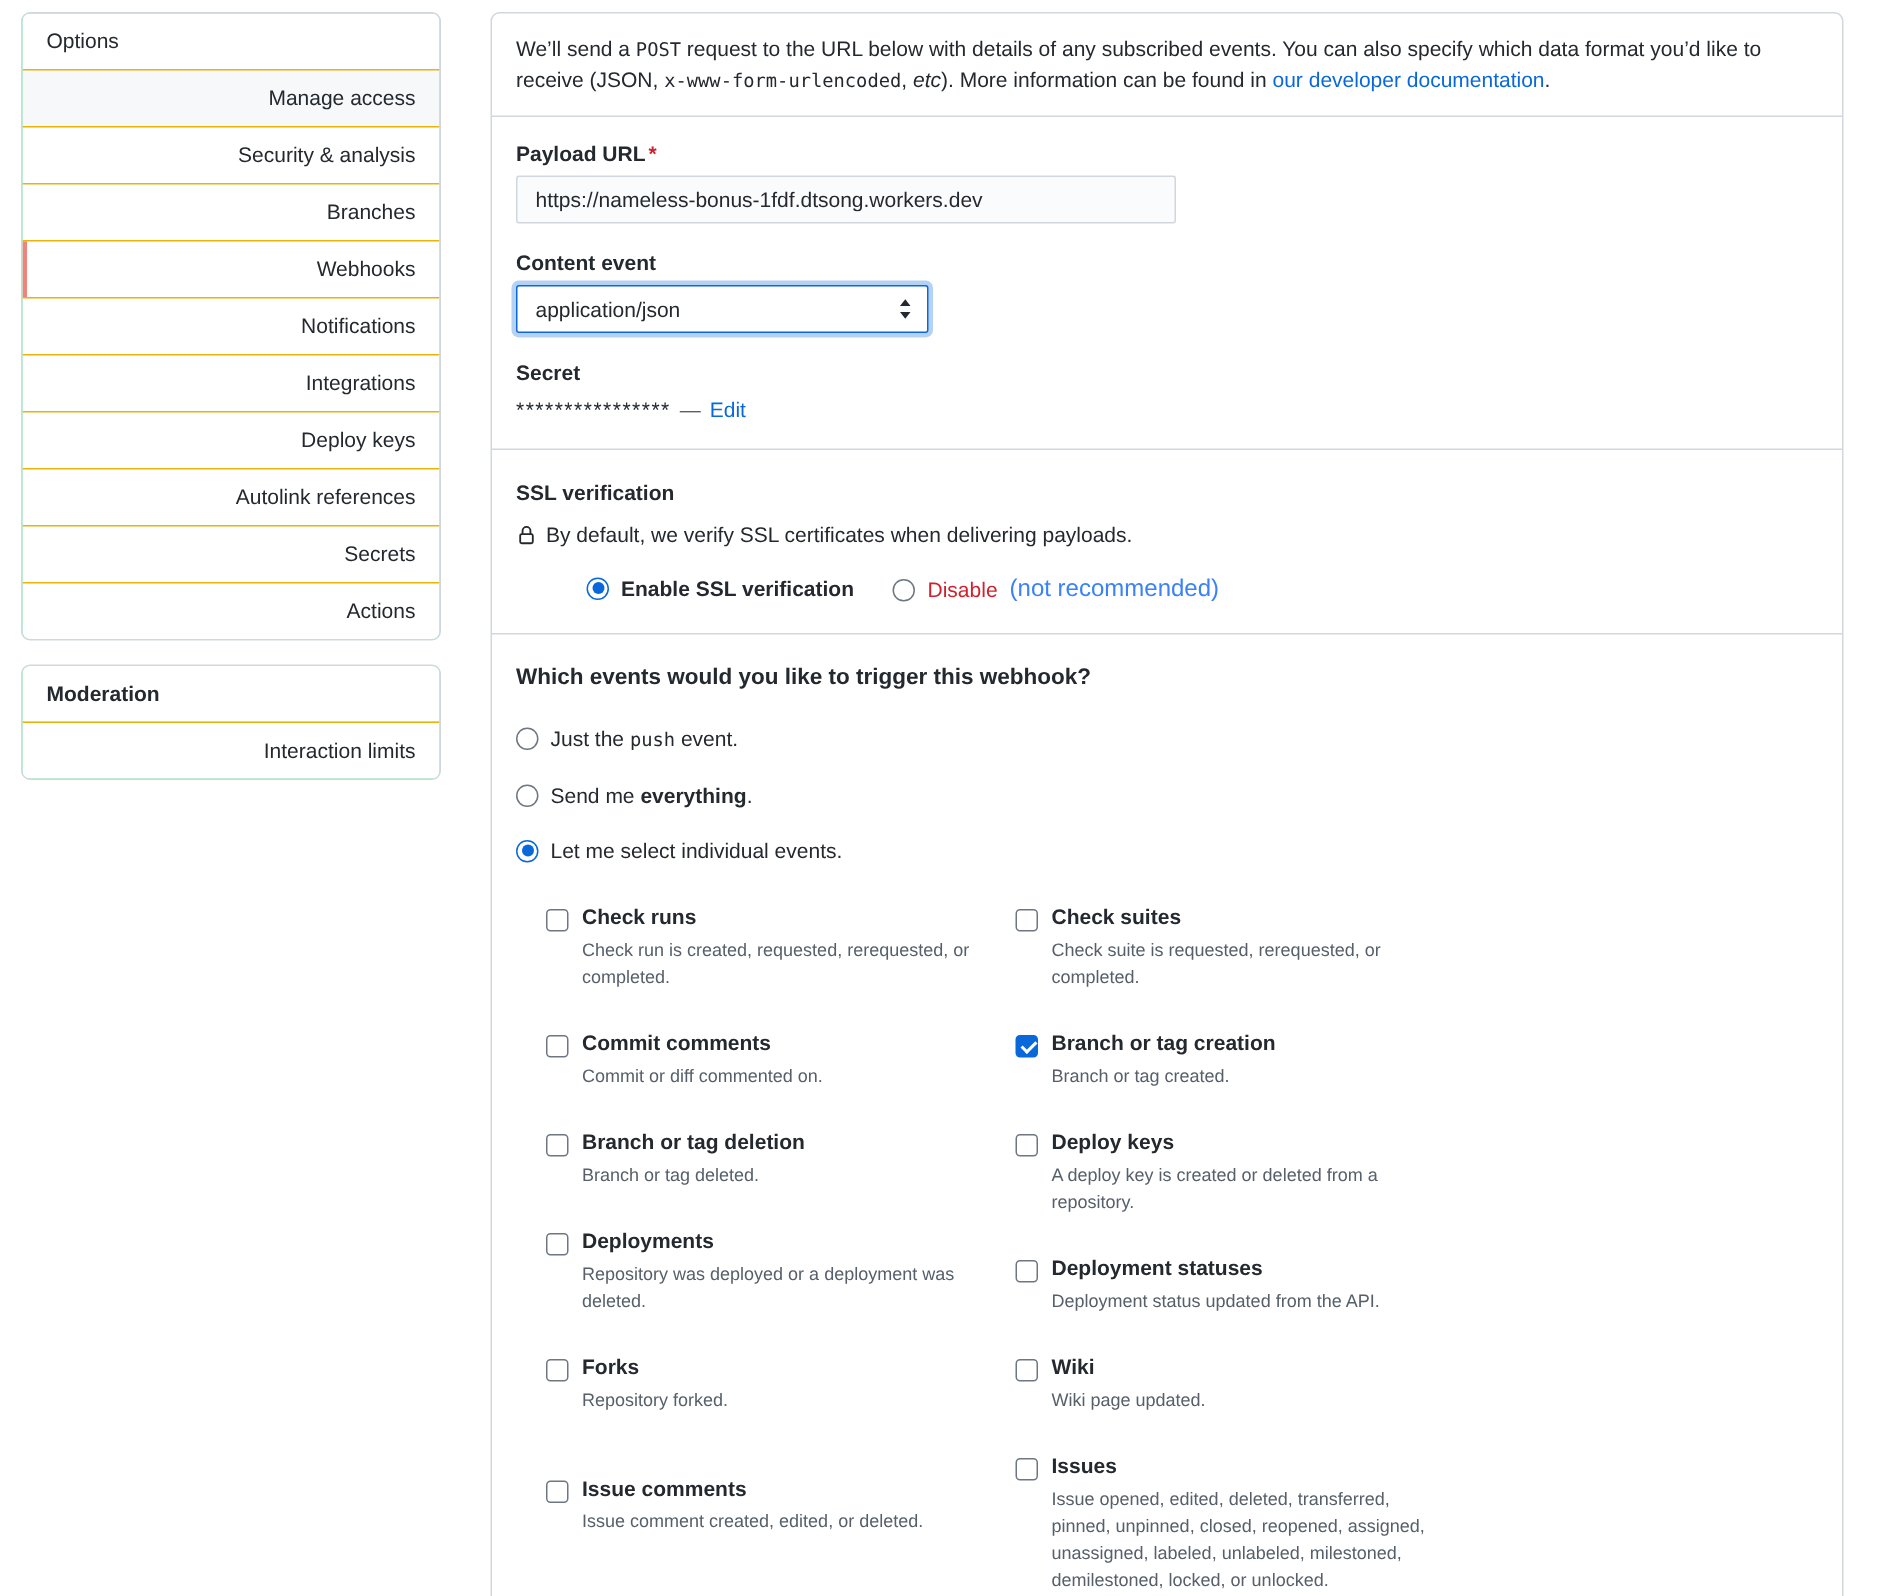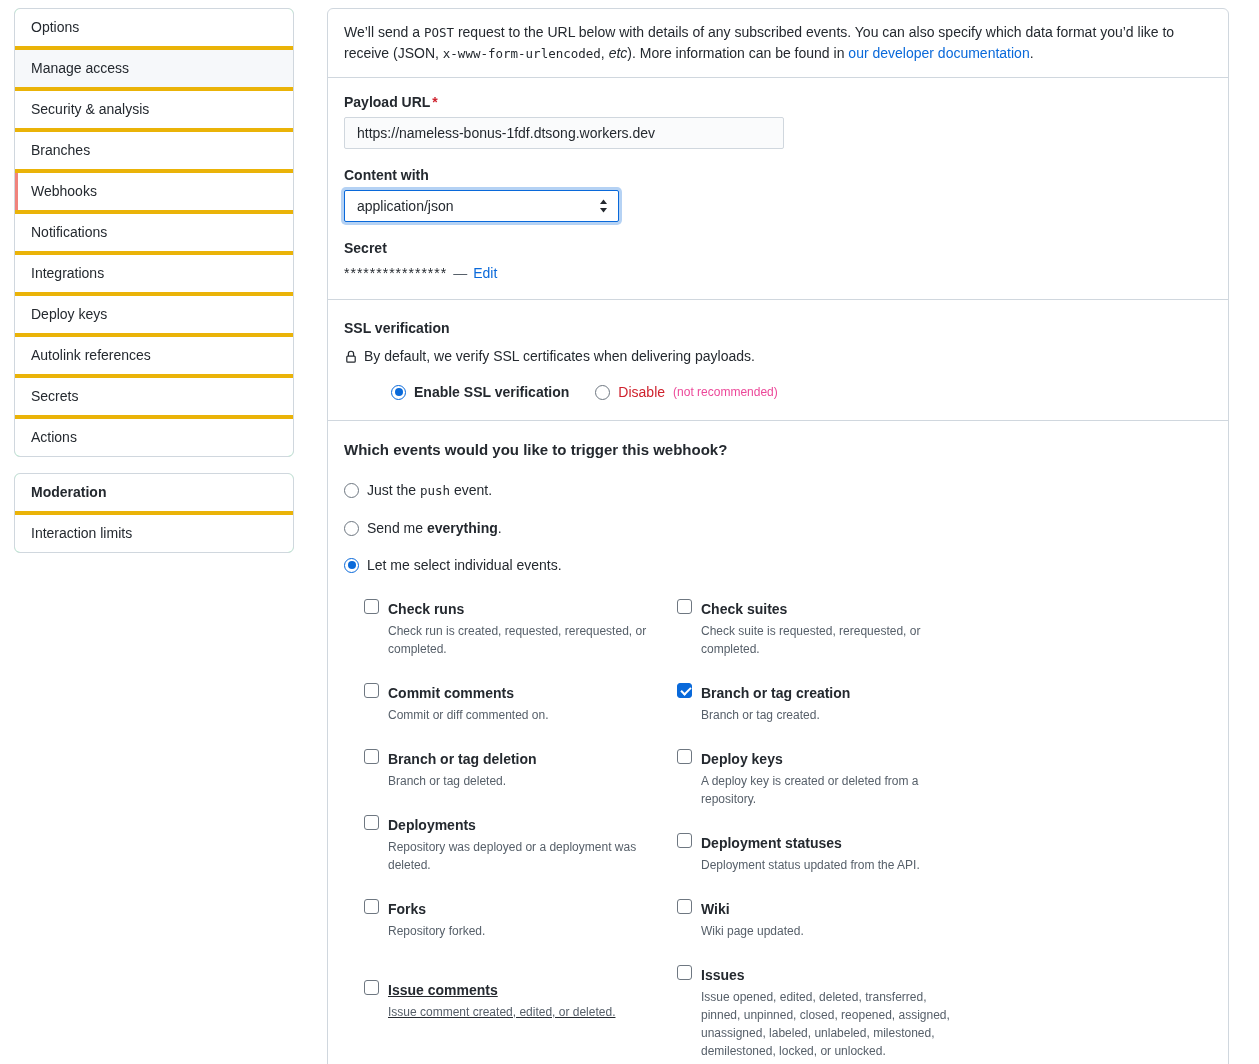--- a/index.html
+++ b/index.html
@@ -23,21 +23,21 @@
     overflow: hidden;
   }
   .side-box + .side-box { margin-top: 16px; }
   .side-item {
     position: relative;
     padding: 9px 16px;
     line-height: 19px;
     cursor: pointer;
     background: #fff;
   }
-  .side-item + .side-item { border-top: 4px solid #eab308; }
+  .side-item + .side-item { border-top: 1px solid #eab308; text-align: right; }
   .side-item.hovered { background: #f6f8fa; }
   .side-item.active::before {
     content: "";
     position: absolute;
     left: 0; top: 0; bottom: 0;
     width: 3px;
     background: #f0837c;
   }
   .side-header { font-weight: bold; cursor: default; }
   
@@ -115,33 +115,33 @@
   .radio.selected { border-color: #0969da; }
   .radio.selected::after {
     content: "";
     position: absolute;
     inset: 2.5px;
     border-radius: 50%;
     background: #0969da;
   }
   .bold { font-weight: bold; }
   .danger { color: #cf222e; }
-  .danger-note { color: #ec4899; font-size: 12px; }
+  .danger-note { color: #3b82f6; font-size: 16px; }
   
   .events-title { font-weight: bold; font-size: 15px; margin: 4px 0 22px; }
   .event-radio { margin-bottom: 17px; line-height: 20px; }
   .events-grid {
     display: flex;
     margin: 24px 0 0 20px;
     padding-bottom: 10px;
   }
   .events-col-left { width: 313px; flex: none; }
   .events-col-right { width: 285px; flex: none; }
   .event-item { margin-bottom: 25px; }
-  .event-head { display: flex; align-items: flex-start; gap: 9px; cursor: pointer; }
+  .event-head { display: flex; align-items: flex-end; gap: 9px; cursor: pointer; }
   .checkbox {
     position: relative;
     width: 15px; height: 15px;
     flex: none;
     border: 1px solid #6e7781;
     border-radius: 3px;
     background: #fff;
   }
   .checkbox.checked { background: #0969da; border-color: #0969da; }
   .checkbox.checked::after {
@@ -192,21 +192,21 @@
     <span>We’ll send a </span><span class="mono">POST</span><span> request to the URL below with details of any subscribed events. You can also specify which data format you’d like to receive (JSON, </span><span class="mono">x-www-form-urlencoded</span><span>, </span><i>etc</i><span>). More information can be found in </span><a class="link">our developer documentation</a><span>.</span>
   </div>
 
   <div class="section">
     <div class="field-group">
       <div class="field-label"><span>Payload URL</span><span class="required">*</span></div>
       <input class="text-input" type="text" value="https://nameless-bonus-1fdf.dtsong.workers.dev" style="">
     </div>
 
     <div class="field-group">
-      <div class="field-label">Content with</div>
+      <div class="field-label">Content event</div>
       <div class="select">
         <span>application/json</span>
         <svg class="icon-updown" width="9" height="14" viewBox="0 0 9 14">
             <path d="M4.5 0.5 L8 5 H1 Z" fill="#24292f"></path>
             <path d="M4.5 13.5 L8 9 H1 Z" fill="#24292f"></path>
           </svg>
       </div>
     </div>
 
     <div>
@@ -295,21 +295,21 @@
         </div>
 
         <div class="event-item">
           <label class="event-head">
               <span class="checkbox"></span>
               <span class="event-title">Forks</span>
             </label>
           <div class="event-desc">Repository forked.</div>
         </div>
 
-        <div class="event-item" style="margin-top:40px;text-decoration:underline;">
+        <div class="event-item" style="margin-top:40px;">
           <label class="event-head">
               <span class="checkbox"></span>
               <span class="event-title">Issue comments</span>
             </label>
           <div class="event-desc">Issue comment created, edited, or deleted.</div>
         </div>
 
       </div>
       <div class="events-col-right">
 

